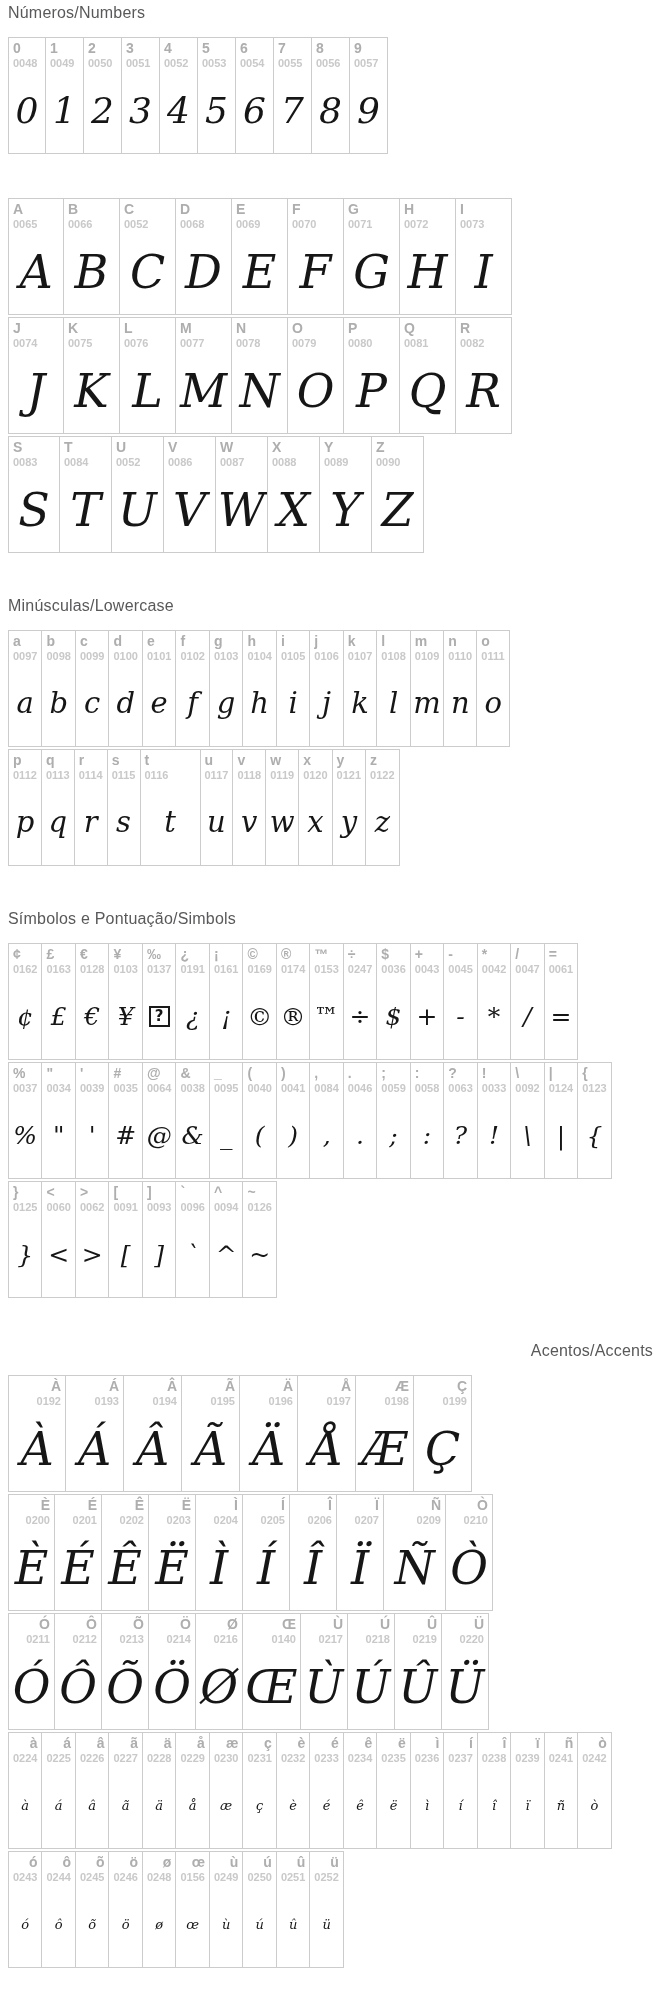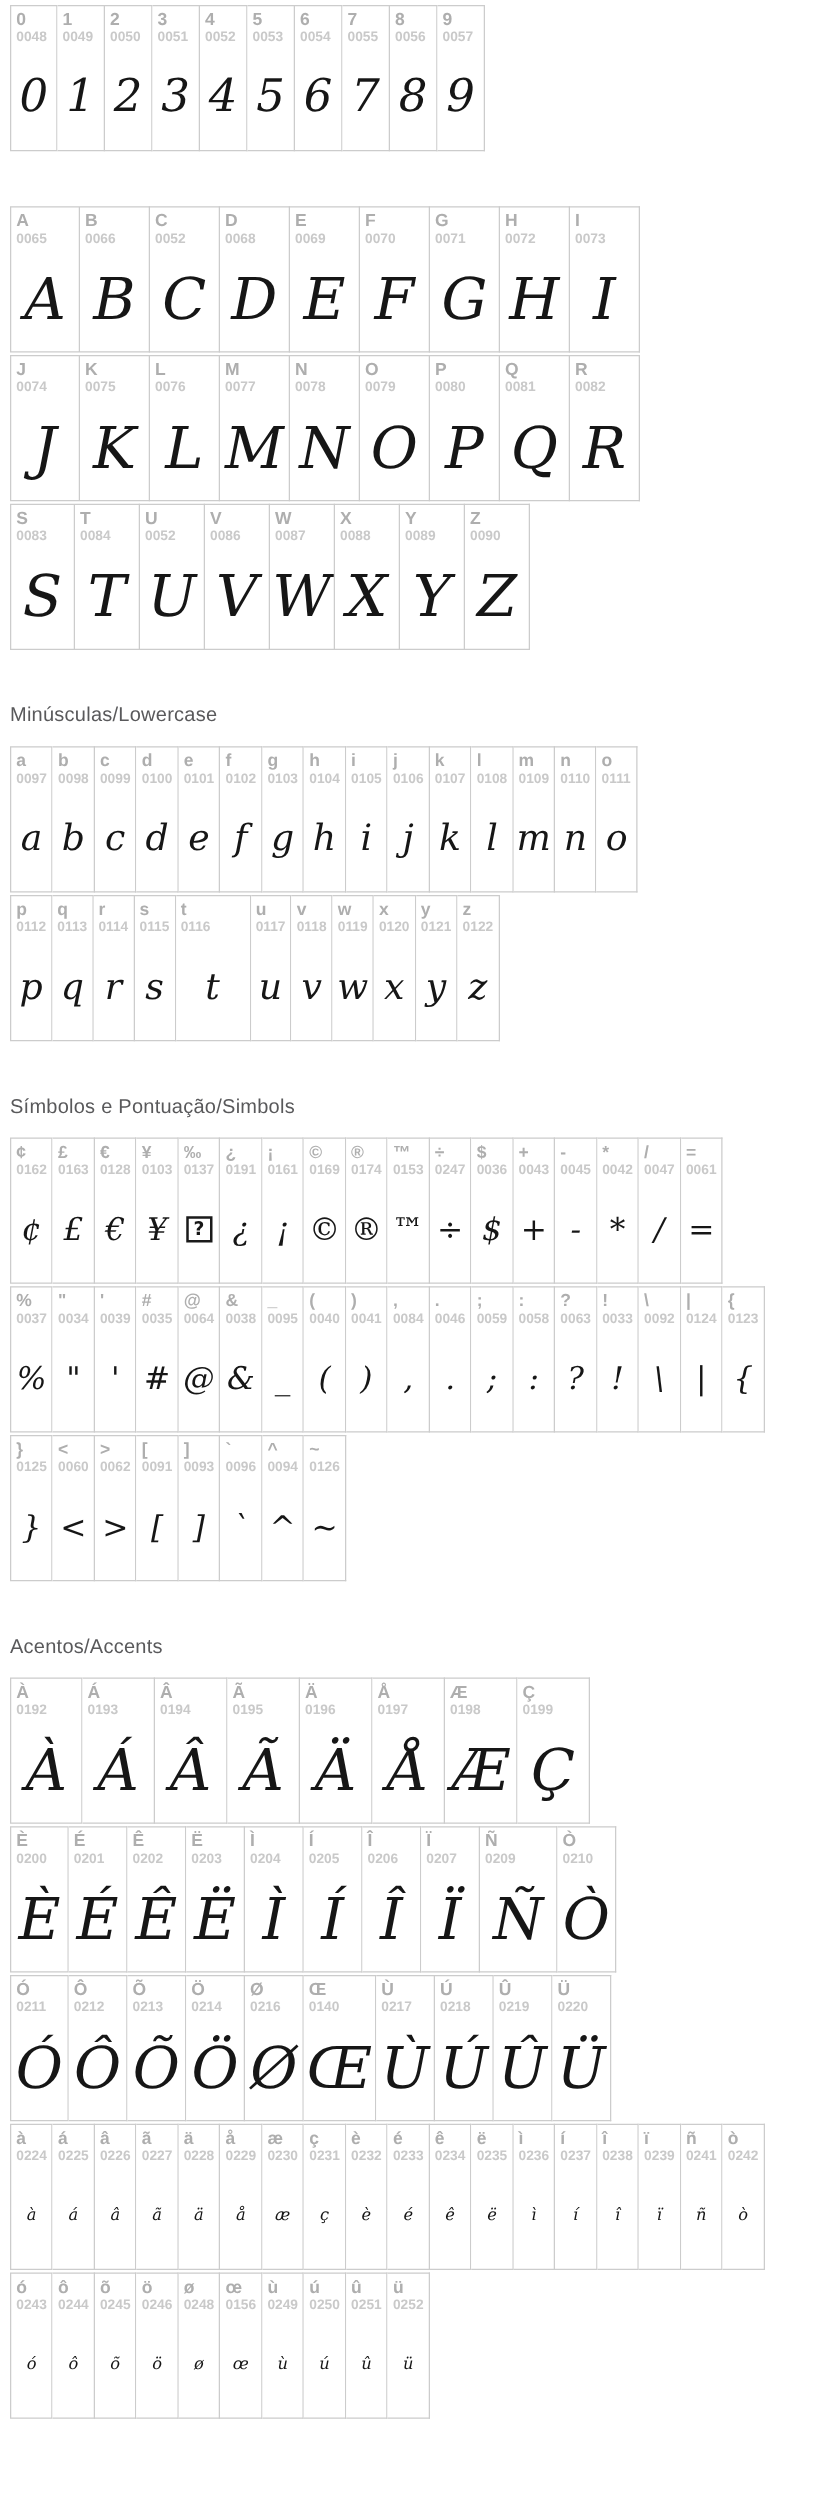--- a/index.html
+++ b/index.html
@@ -3,21 +3,21 @@
 <meta charset="utf-8">
 <style>
   html,body{margin:0;padding:0;background:#ffffff;}
   body{
     width:661px;
     font-family:"Liberation Sans", sans-serif;
     -webkit-font-smoothing:antialiased;
   }
   .page{padding:4px 8px 10px 8px;}
   .section{margin-bottom:44px;}
-  .section:last-child{margin-bottom:0;}
+  .section:last-child{margin-bottom:0;text-align:right;}
   .sec-title{
     font-size:16px;
     font-weight:400;
     color:#59595b;
     margin:0 0 15px 0;
     letter-spacing:.2px;
   }
   .row{display:flex;align-items:stretch;}
   .row + .row{margin-top:2px;}
   .cell{
@@ -82,20 +82,21 @@
   .accents-r2 .cell{min-width:47px;}
   .accents-r2 .cell:nth-child(6){min-width:58px;} 
   .accents-r3 .cell{min-width:27px;}
   .accents-r4 .cell{min-width:27px;}
 </style>
 </head>
 <body>
 
 <main class="page" id="charmap">
     <section class="section">
+      <h2 class="sec-title">Números/Numbers</h2>
       <div class="row numbers-r0">
         <div class="cell">
           <div class="char">0</div>
           <div class="code">0048</div>
           <div class="glyph g-num">
             <span>0</span>
           </div>
         </div>
         <div class="cell">
           <div class="char">1</div>

